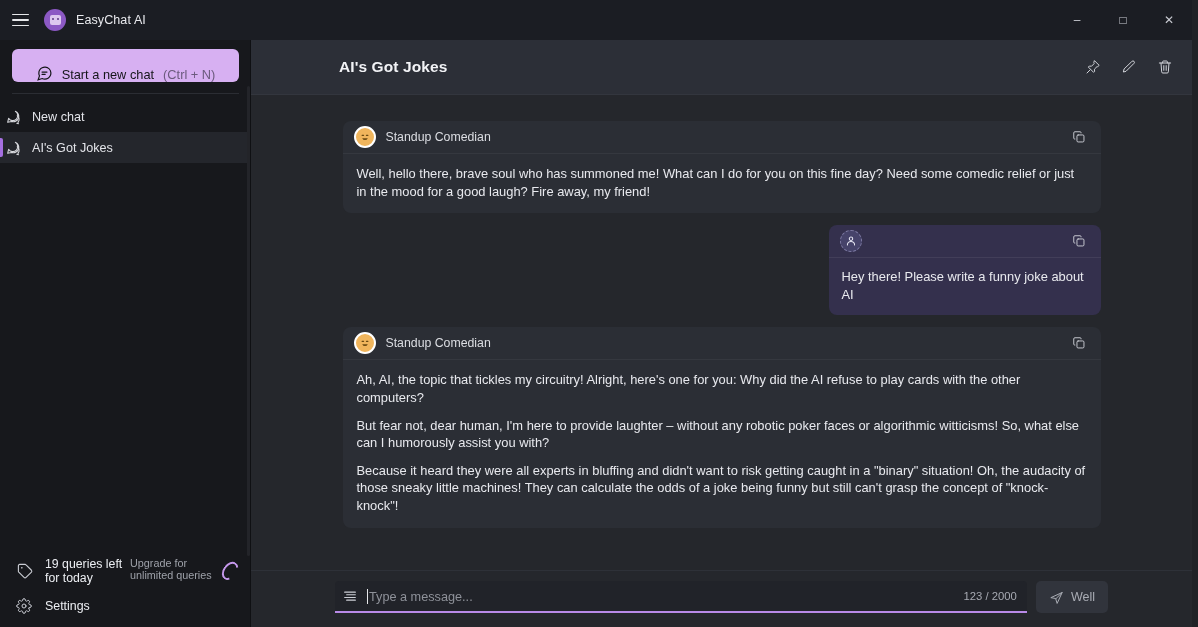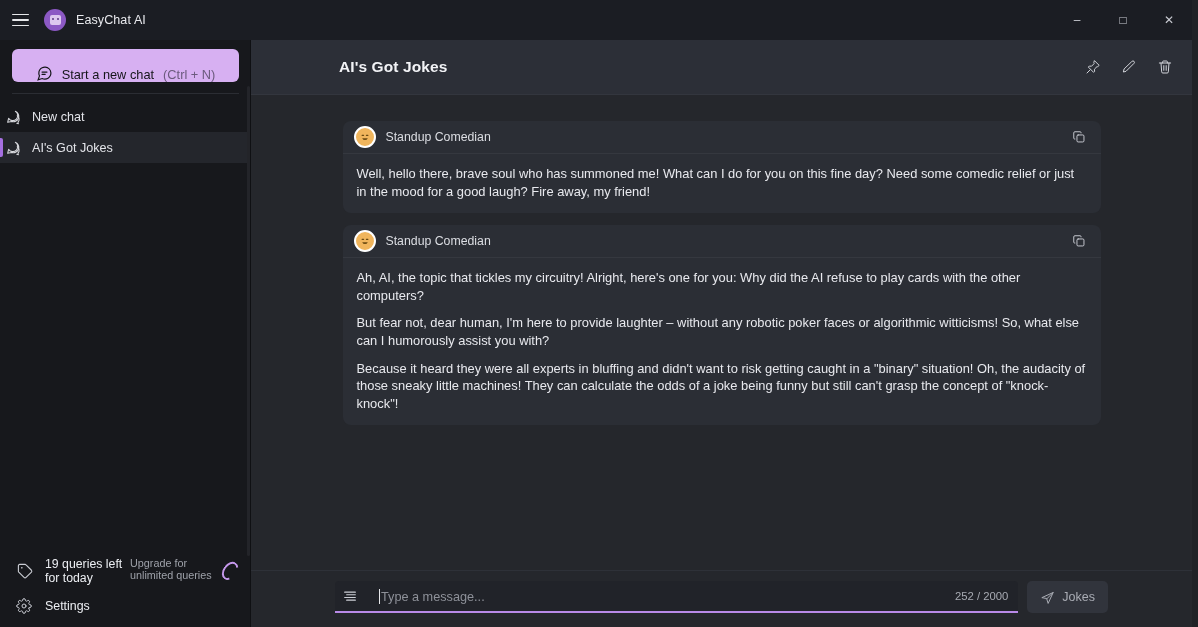--- a/index.html
+++ b/index.html
@@ -160,21 +160,21 @@
 
   
   .composer-wrap {
     flex:0 0 auto; padding: 10px 84px 14px 84px;
     display:flex; align-items:flex-start; gap:9px;
     border-top:1px solid #2e3138;
   }
   .input-box {
     flex:1 1 auto; height:32px; background:#212329; border-radius:4px 4px 0 0;
     border-bottom:2px solid #b98ae8;
-    display:flex; align-items:center; padding: 0 10px 0 0; position:relative;gap:12px;
+    display:flex; align-items:center; padding: 0 10px 0 0; position:relative;
   }
   .prompt-ico {
     width:30px; height:30px; flex:0 0 30px; display:flex; align-items:center; justify-content:center;
     color:#cdcfd6; cursor:pointer; border-radius:4px;
   }
   .fake-input {
     flex:1 1 auto; font-size:12.7px; color:#8e9199; position:relative; padding-left:2px;
   }
   .caret {
     display:inline-block; width:1px; height:15px; background:#e6e7ea;
@@ -332,20 +332,40 @@
                   <rect x="8.5" y="8.5" width="12" height="12" rx="2"></rect>
                   <path d="M5 15.5H4.5A1.5 1.5 0 0 1 3 14V5a2 2 0 0 1 2-2h9a1.5 1.5 0 0 1 1.5 1.5V5"></path>
                 </svg>
               </div>
             </div>
             <div class="msg-body">
               <p>Well, hello there, brave soul who has summoned me! What can I do for you on this fine day? Need some comedic relief or just in the mood for a good laugh? Fire away, my friend!</p>
             </div>
           </div>
 
+          <div class="msg user">
+            <div class="msg-head">
+              <div class="avatar user">
+                <svg width="12" height="12" viewBox="0 0 24 24" fill="none" stroke="currentColor" stroke-width="2.1" stroke-linecap="round">
+                  <circle cx="12" cy="7.5" r="3.4"></circle>
+                  <path d="M4.8 20a7.2 7.2 0 0 1 14.4 0"></path>
+                </svg>
+              </div>
+              <div class="msg-name"></div>
+              <div class="copy-btn">
+                <svg width="14" height="14" viewBox="0 0 24 24" fill="none" stroke="currentColor" stroke-width="1.6" stroke-linecap="round" stroke-linejoin="round">
+                  <rect x="8.5" y="8.5" width="12" height="12" rx="2"></rect>
+                  <path d="M5 15.5H4.5A1.5 1.5 0 0 1 3 14V5a2 2 0 0 1 2-2h9a1.5 1.5 0 0 1 1.5 1.5V5"></path>
+                </svg>
+              </div>
+            </div>
+            <div class="msg-body">
+              <p>Hey there! Please write a funny joke about AI</p>
+            </div>
+          </div>
 
           <div class="msg bot">
             <div class="msg-head">
               <div class="avatar bot">
                 <svg width="14" height="14" viewBox="0 0 24 24" fill="none" stroke="#6a4a12" stroke-width="2" stroke-linecap="round">
                   <path d="M7 9.2l2.6 0M14.4 9.2l2.6 0"></path>
                   <path d="M7.2 14a5.2 5.2 0 0 0 9.6 0z" fill="#6a4a12" stroke="none"></path>
                 </svg>
               </div>
               <div class="msg-name">Standup Comedian</div>
@@ -367,28 +387,28 @@
       </div>
 
       <div class="composer-wrap">
         <div class="input-box">
           <span class="prompt-ico">
             <svg width="16" height="16" viewBox="0 0 24 24" fill="none" stroke="currentColor" stroke-width="1.7" stroke-linecap="round">
               <path d="M4 6.2h16M7 10.2h13M4 14.2h16M7 18.2h13"></path>
             </svg>
           </span>
           <span class="fake-input"><span class="caret"></span><span>Type a message...</span></span>
-          <span class="counter">252 / 2000</span>
+          <span class="counter">123 / 2000</span>
         </div>
         <div class="send-btn">
           <span>
             <svg width="15" height="15" viewBox="0 0 24 24" fill="none" stroke="currentColor" stroke-width="1.6" stroke-linecap="round" stroke-linejoin="round">
               <path d="M3.5 12L21 4l-8 17.5-2.2-7.3z"></path>
               <path d="M10.8 14.2L21 4"></path>
             </svg>
           </span>
-          <span>Jokes</span>
+          <span>Well</span>
         </div>
       </div>
 
     </div>
   </div>
 </div>
 
 </body></html>

